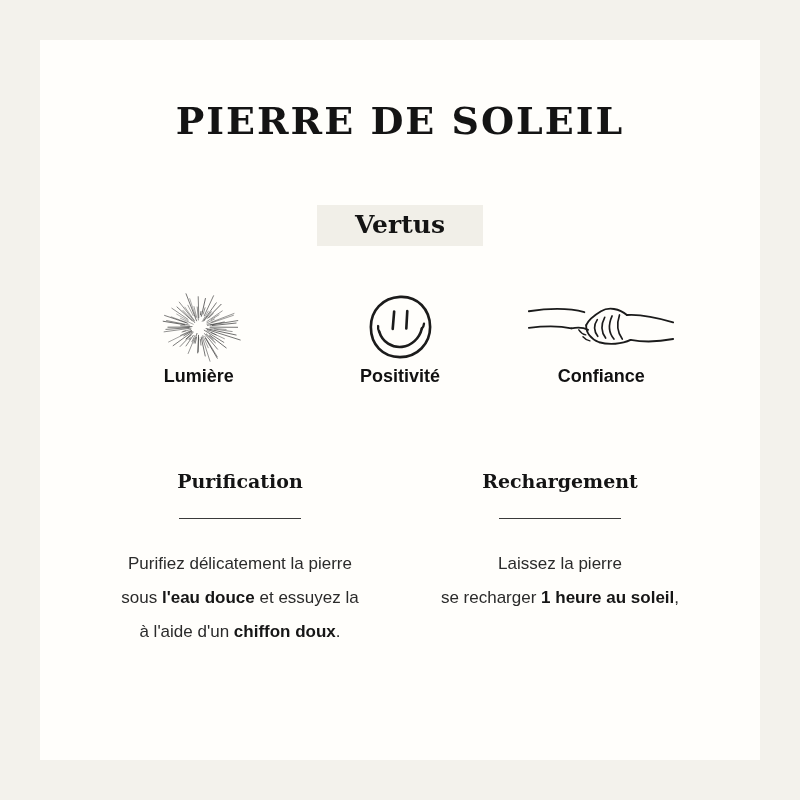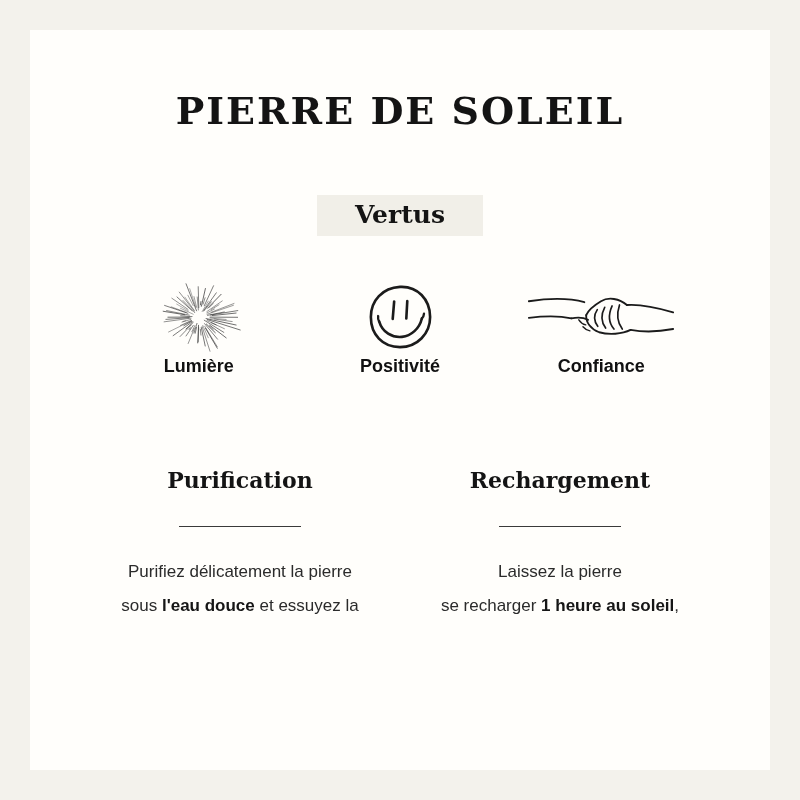--- a/index.html
+++ b/index.html
@@ -6,21 +6,21 @@
     --bg:#f3f2ec;
     --card:#fffefb;
     --badge:#f1efe8;
     --ink:#1c1c1c;
   }
   *{box-sizing:border-box;}
   html,body{margin:0;padding:0;}
   .page{
     width:800px;height:800px;
     background:var(--bg);
-    padding:30px;
+    padding:40px;
     font-family:"Liberation Sans",sans-serif;
     color:var(--ink);
   }
   .card{
     width:100%;height:100%;
     background:var(--card);
     display:flex;flex-direction:column;align-items:center;
     position:relative;
   }
   .title{
@@ -64,24 +64,24 @@
   .care{
     margin-top:74px;
     width:640px;
     display:flex;
   }
   .care-col{
     flex:1;
     display:flex;flex-direction:column;align-items:center;
   }
   .care-heading{
-    margin:16px;
+    margin:9px;
     font-family:"DejaVu Serif","Liberation Serif",serif;
     font-weight:700;
-    font-size:22px;
+    font-size:19px;
     color:#141414;
   }
   .heading-underline{
     width:122px;
     height:0;
     border-bottom:1.5px solid #3a3a3a;
     margin-top:17px;
   }
   .care-lines{
     margin-top:28px;
@@ -235,20 +235,21 @@
     </div>
 
     <div class="care">
 
       <div class="care-col">
         <h2 class="care-heading">Purification</h2>
         <div class="heading-underline"></div>
         <div class="care-lines">
           <div><span>Purifiez délicatement la pierre</span></div>
           <div><span>sous </span><b>l'eau douce</b><span> et essuyez la</span></div>
+          <div><span>à l'aide d'un </span><b>chiffon doux</b><span>.</span></div>
         </div>
       </div>
 
       <div class="care-col">
         <h2 class="care-heading">Rechargement</h2>
         <div class="heading-underline"></div>
         <div class="care-lines">
           <div><span>Laissez la pierre</span></div>
           <div><span>se recharger </span><b>1 heure au soleil</b><span>,</span></div>
         </div>

